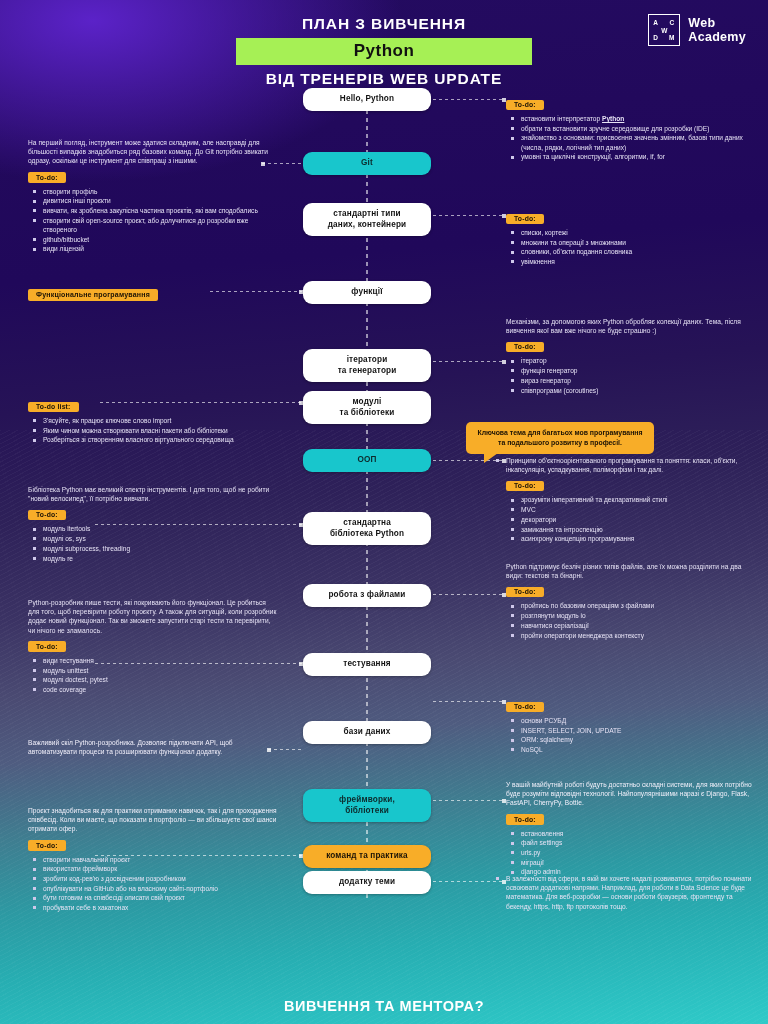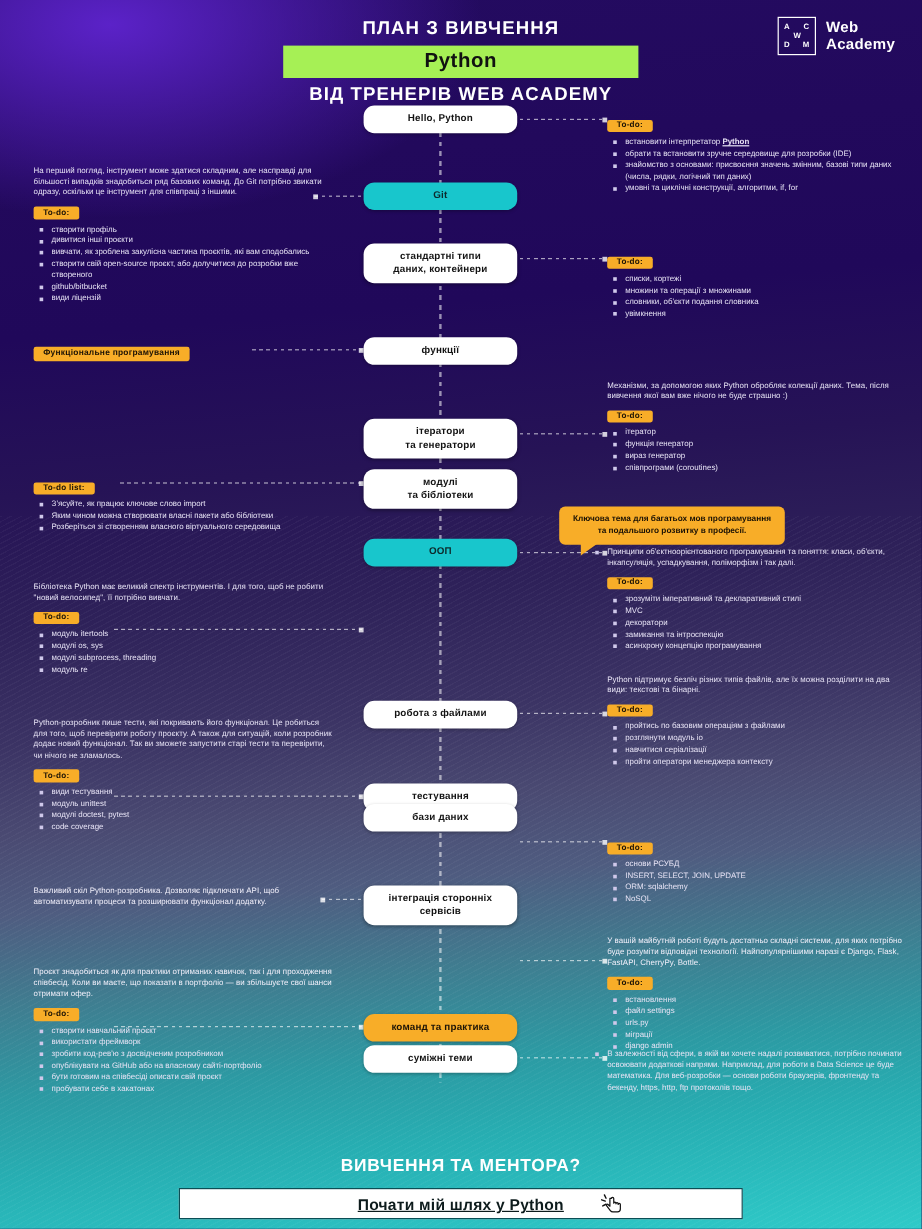--- a/index.html
+++ b/index.html
@@ -270,21 +270,21 @@
 </style>
 </head>
 <body>
 
 <div id="poster">
   <div id="texture"></div>
 
   <div id="header">
     <div class="h-line">ПЛАН З ВИВЧЕННЯ</div>
     <div id="python-band">Python</div>
-    <div class="h-line">ВІД ТРЕНЕРІВ WEB ACADEMY</div>
+    <div class="h-line">ВІД ТРЕНЕРІВ WEB UPDATE</div>
   </div>
 
   <div id="logo">
     <div id="logo-mark">
       <span class="lm-a">A</span>
       <span class="lm-c">C</span>
       <span class="lm-w">W</span>
       <span class="lm-d">D</span>
       <span class="lm-m">M</span>
     </div>
@@ -296,26 +296,27 @@
 
   <div id="spine"></div>
 
   <div class="node" style="top:88px">Hello, Python</div>
   <div class="node teal" style="top:152px">Git</div>
   <div class="node" style="top:203px">стандартні типи<br>даних, контейнери</div>
   <div class="node" style="top:281px">функції</div>
   <div class="node" style="top:349px">ітератори<br>та генератори</div>
   <div class="node" style="top:391px">модулі<br>та бібліотеки</div>
   <div class="node teal" style="top:449px">ООП</div>
+  <div class="node" style="top:512px">стандартна<br>бібліотека Python</div>
   <div class="node" style="top:584px">робота з файлами</div>
   <div class="node" style="top:653px">тестування</div>
-  <div class="node" style="top:670px">бази даних</div>
-  <div class="node" style="top:738px">інтеграція сторонніх<br>сервісів</div>
+  <div class="node" style="top:721px">бази даних</div>
+  <div class="node teal" style="top:789px">фреймворки,<br>бібліотеки</div>
   <div class="node orange" style="top:845px">команд та практика</div>
-  <div class="node" style="top:871px">суміжні теми</div>
+  <div class="node" style="top:871px">додатку теми</div>
 
   <div class="conn to-right" style="left:433px; top:99px;  width:72px;"></div>
   <div class="conn to-left" style="left:262px; top:163px; width:40px;"></div>
   <div class="conn to-right" style="left:433px; top:215px; width:72px;"></div>
   <div class="conn to-right" style="left:210px; top:291px; width:92px;"></div>
   <div class="conn to-right" style="left:433px; top:361px; width:72px;"></div>
   <div class="conn to-right" style="left:100px; top:402px; width:202px;"></div>
   <div class="conn to-right" style="left:433px; top:460px; width:72px;"></div>
   <div class="conn to-right" style="left:95px;  top:524px; width:207px;"></div>
   <div class="conn to-right" style="left:433px; top:594px; width:72px;"></div>
@@ -468,25 +469,14 @@
       <li>пробувати себе в хакатонах</li>
     </ul>
   </div>
 
   <div class="panel right" style="top:874px">
     <div class="bullet-para" style="margin-left:-10px;">В залежності від сфери, в якій ви хочете надалі розвиватися, потрібно починати освоювати додаткові напрями. Наприклад, для роботи в Data Science це буде математика. Для веб-розробки — основи роботи браузерів, фронтенду та бекенду, https, http, ftp протоколів тощо.</div>
   </div>
 
   <div id="footer">
     <div class="cta-line">ВИВЧЕННЯ ТА МЕНТОРА?</div>
-    <div id="cta-button">
-      <span id="cta-button-label">Почати мій шлях у Python</span>
-      <svg id="cursor-icon" viewBox="0 0 24 24">
-        <g stroke="#111" stroke-width="1.3" fill="none" stroke-linecap="round">
-          <line x1="4" y1="3" x2="5.5" y2="6"></line>
-          <line x1="1.5" y1="7.5" x2="4.8" y2="8.6"></line>
-          <line x1="2.5" y1="13" x2="5.5" y2="11.5"></line>
-        </g>
-        <path d="M9 6.2 v7.1 l-1.7-1.6 c-0.7-0.6 -1.8 0.4 -1.2 1.2 l3.3 4.4 c0.6 0.8 1.4 1.2 2.4 1.2 h4.1 c1.5 0 2.6-1.1 2.6-2.6 v-4.2 c0-0.6-0.5-1-1-1 -0.5 0-1 0.4-1 1 v-0.6 c0-0.6-0.5-1-1-1 -0.5 0-1 0.4-1 1 v-0.5 c0-0.6-0.5-1-1-1 -0.5 0-1 0.4-1 1 v-4.4 c0-0.6-0.5-1-1.1-1 -0.6 0-1.1 0.4-1.1 1 z" fill="#ffffff" stroke="#111" stroke-width="1.1" stroke-linejoin="round"></path>
-      </svg>
-    </div>
   </div>
 </div>
 
 </body></html>

